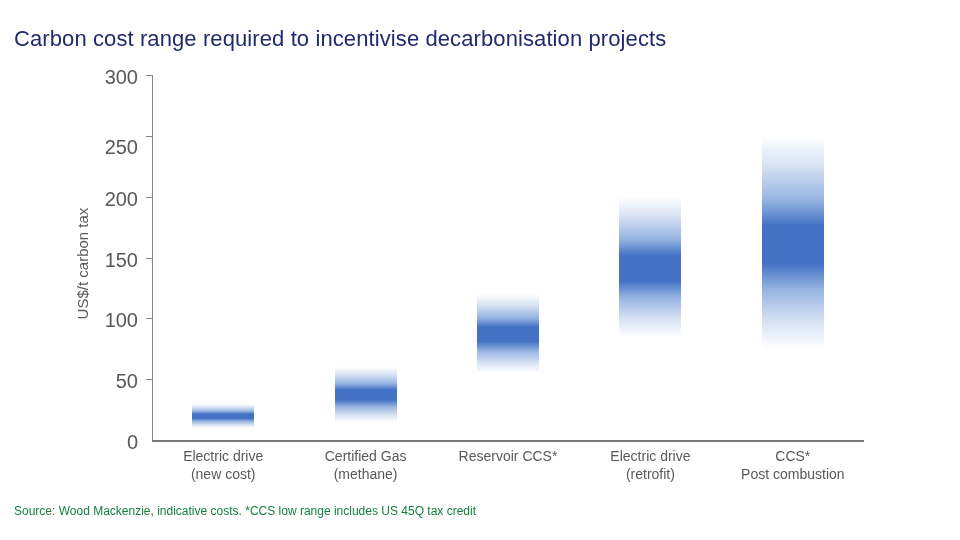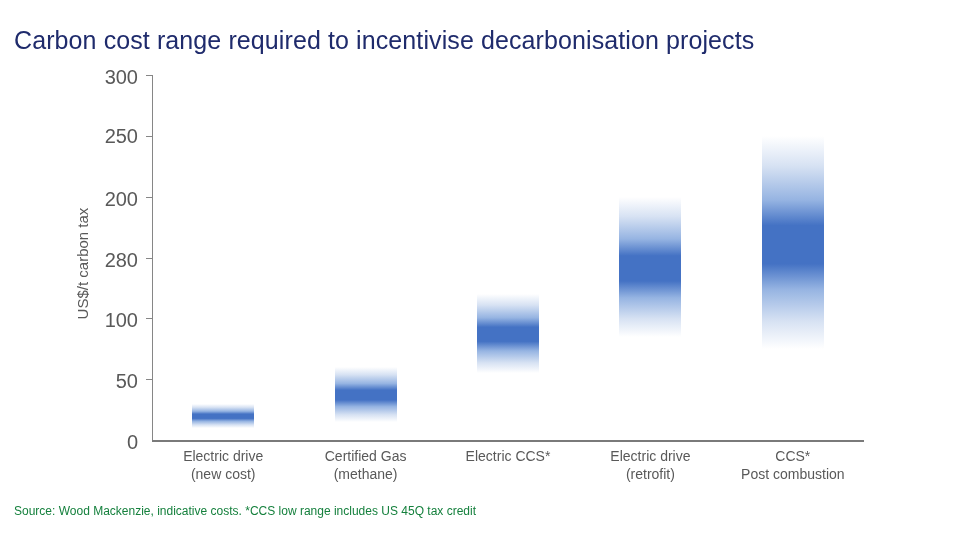--- a/index.html
+++ b/index.html
@@ -13,21 +13,21 @@
     font-family: "Liberation Sans", sans-serif;
     overflow: hidden;
     position: relative;
   }
 
   
   #chart-title {
     position: absolute;
     left: 14px;
     top: 26px;
-    font-size: 25px;
+    font-size: 22px;
     color: #1f2b6c;
     letter-spacing: 0.1px;
     white-space: nowrap;
   }
 
   
   #plot-area {
     position: absolute;
     left: 0;
     top: 0;
@@ -146,23 +146,23 @@
 <div id="chart-title">Carbon cost range required to incentivise decarbonisation projects</div>
 
 <div id="plot-area">
 
   <div id="y-axis-title">US$/t carbon tax</div>
 
   <div id="y-tick-labels">
       <div class="y-tick-label" style="top: 432px;">0</div>
       <div class="y-tick-label" style="top: 371.167px;">50</div>
       <div class="y-tick-label" style="top: 310.333px;">100</div>
-      <div class="y-tick-label" style="top: 249.5px;">280</div>
+      <div class="y-tick-label" style="top: 249.5px;">150</div>
       <div class="y-tick-label" style="top: 188.667px;">200</div>
-      <div class="y-tick-label" style="top: 126px;">250</div>
+      <div class="y-tick-label" style="top: 137px;">250</div>
       <div class="y-tick-label" style="top: 67px;">300</div>
     </div>
   <div id="y-ticks">
       <div class="y-tick-mark" style="top: 379px;"></div>
       <div class="y-tick-mark" style="top: 318px;"></div>
       <div class="y-tick-mark" style="top: 258px;"></div>
       <div class="y-tick-mark" style="top: 197px;"></div>
       <div class="y-tick-mark" style="top: 136px;"></div>
       <div class="y-tick-mark" style="top: 75px;"></div>
     </div>
@@ -181,21 +181,21 @@
   <div id="category-labels">
       <div class="cat-label">
         <span class="cat-line">Electric drive</span>
         <span class="cat-line">(new cost)</span>
       </div>
       <div class="cat-label">
         <span class="cat-line">Certified Gas</span>
         <span class="cat-line">(methane)</span>
       </div>
       <div class="cat-label">
-        <span class="cat-line">Electric CCS*</span>
+        <span class="cat-line">Reservoir CCS*</span>
       </div>
       <div class="cat-label">
         <span class="cat-line">Electric drive</span>
         <span class="cat-line">(retrofit)</span>
       </div>
       <div class="cat-label">
         <span class="cat-line">CCS*</span>
         <span class="cat-line">Post combustion</span>
       </div>
     </div>

